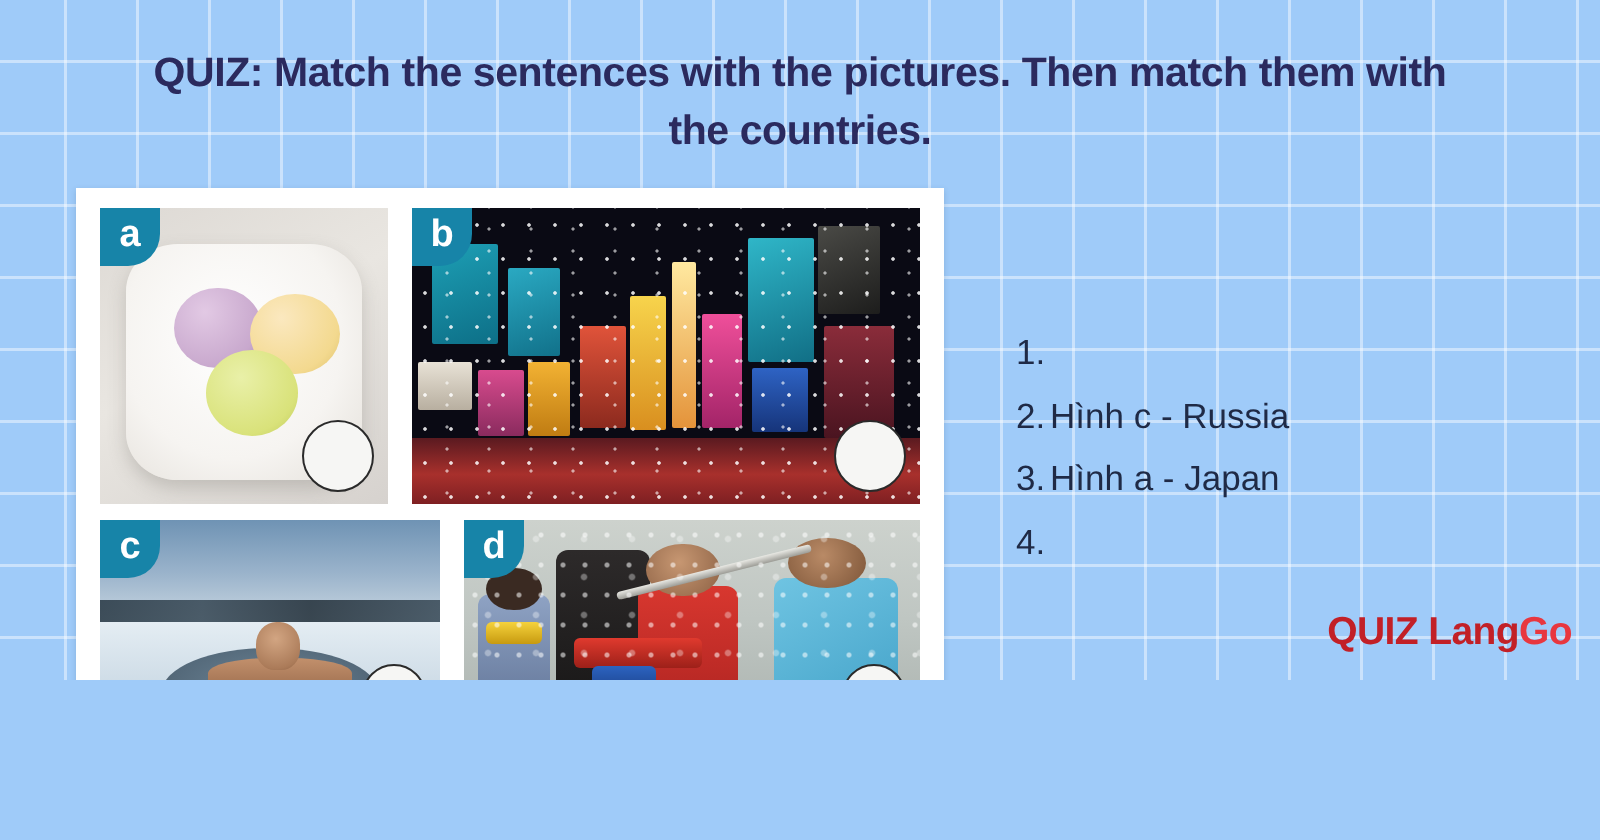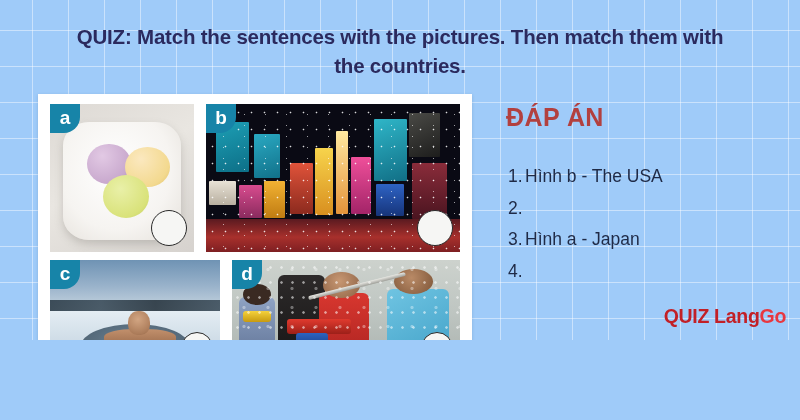--- a/index.html
+++ b/index.html
@@ -287,29 +287,28 @@
         <div class="gun" style="left:33%;top:22%;width:44%;height:3.5%;background:linear-gradient(#e9e9e4,#9c9c96);transform:rotate(-14deg);"></div>
         <div class="gun" style="left:5%;top:46%;width:12%;height:10%;background:linear-gradient(#f5d23c,#c79a10);"></div>
         <div class="splash"></div>
       </div>
       <div class="badge">d</div>
       <div class="watermark"></div>
     </div>
 
   </div>
 
-  <div class="answer-heading">ĐÁP ÁN</div>
 
   <div class="answer-list">
     <div class="answer-item">
       <span class="answer-num">1.</span>
-      <span>Hình b - The USA</span>
     </div>
     <div class="answer-item">
       <span class="answer-num">2.</span>
+      <span>Hình c - Russia</span>
     </div>
     <div class="answer-item">
       <span class="answer-num">3.</span>
       <span>Hình a - Japan</span>
     </div>
     <div class="answer-item">
       <span class="answer-num">4.</span>
     </div>
   </div>
 

